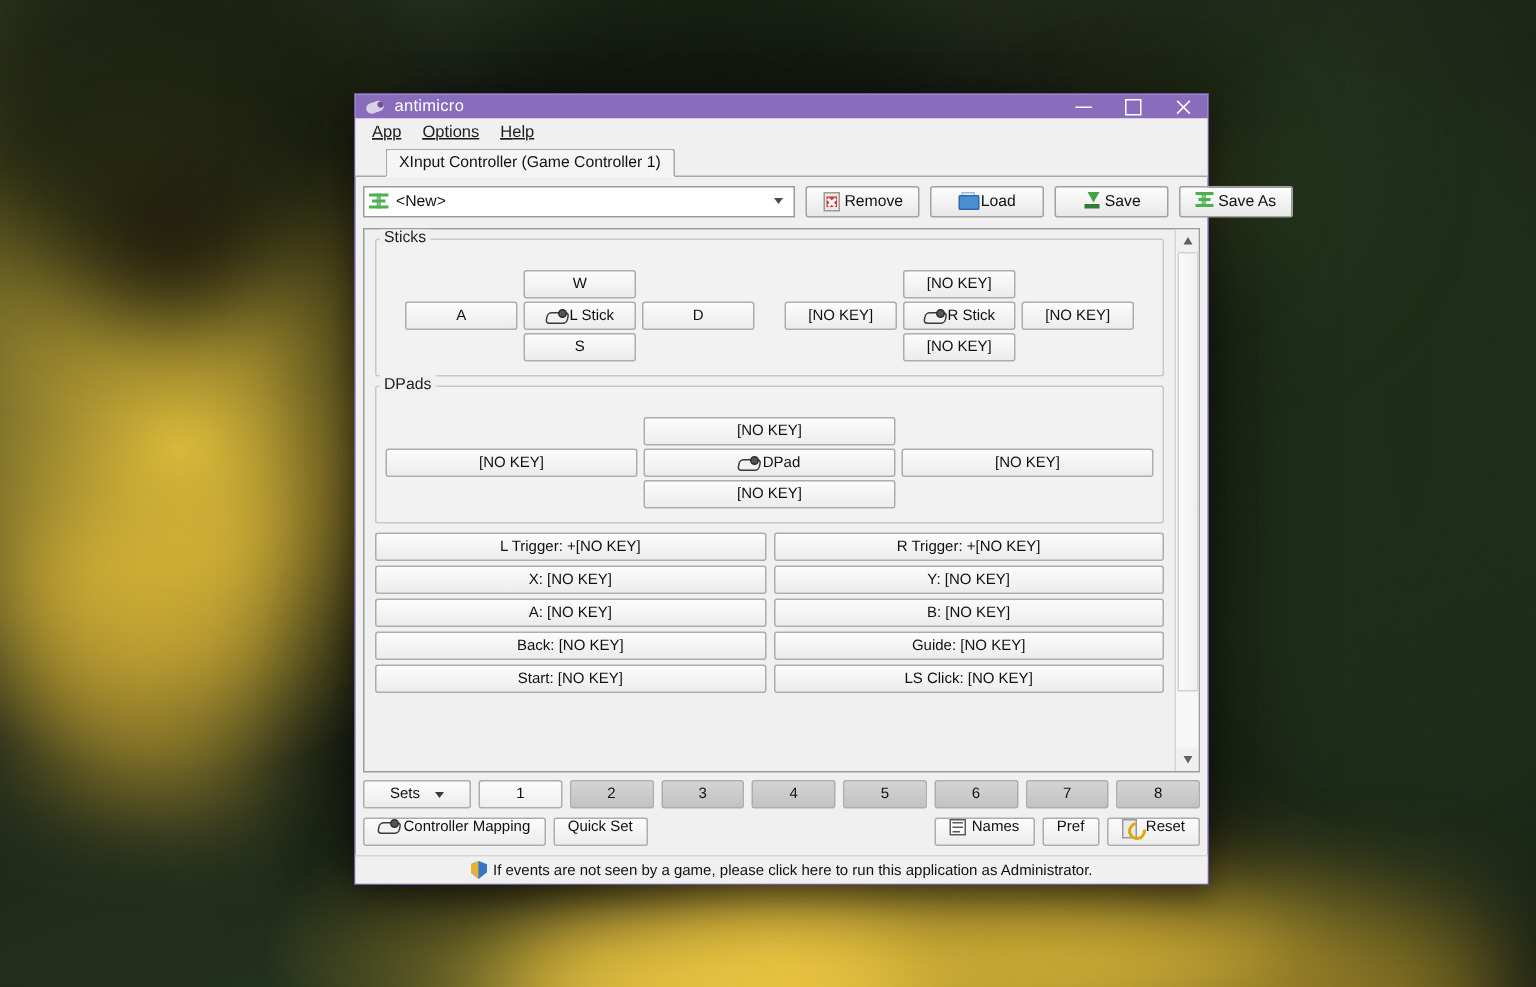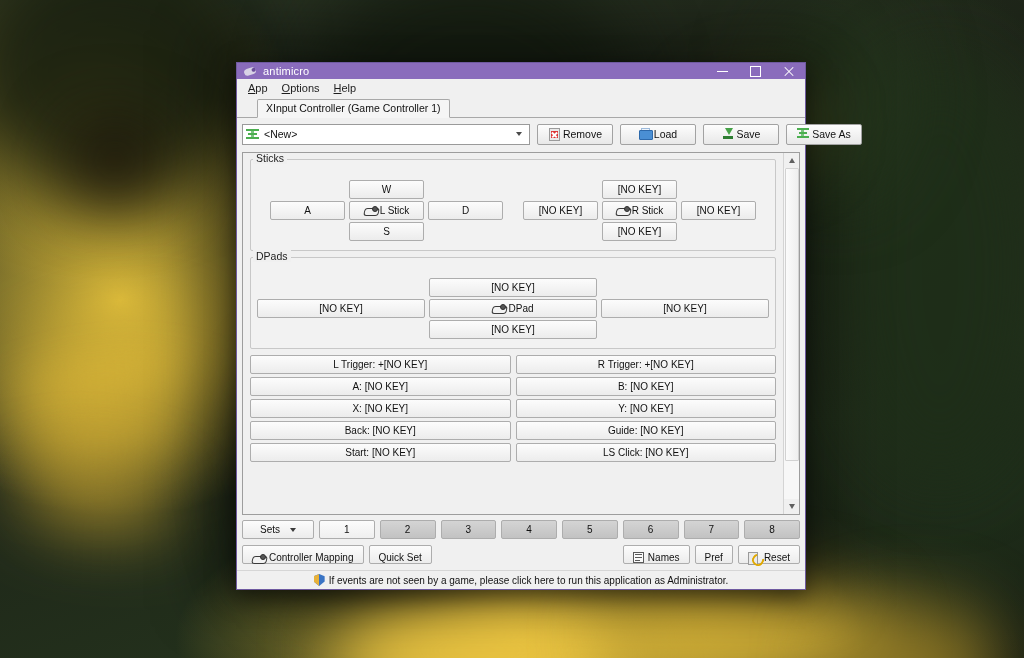--- a/index.html
+++ b/index.html
@@ -52,21 +52,21 @@
   .tbtn{width:33px;height:24px;display:flex;align-items:center;justify-content:center;
      color:#fff;font-size:12px;}
   .tb-min{width:11px;height:1px;background:#fff;}
   .tb-max{width:9px;height:9px;border:1px solid #fff;}
   .tb-x{position:relative;width:11px;height:11px;}
   .tb-x:before,.tb-x:after{content:"";position:absolute;left:0;top:5px;width:12px;height:1px;background:#fff;}
   .tb-x:before{transform:rotate(45deg);} .tb-x:after{transform:rotate(-45deg);}
 
   .menubar{height:18px;background:#f0f0f0;display:flex;align-items:center;
      padding-left:4px;flex:0 0 auto;}
-  .menu-item{font-size:11px;color:#1d1d1d;padding:1px 7px;}
+  .menu-item{font-size:11px;color:#1d1d1d;padding:1px 7px;text-decoration:underline;}
   .menu-item u{text-decoration:underline;}
 
   .tabstrip{height:20px;background:#f0f0f0;display:flex;align-items:flex-end;
      padding-left:20px;border-bottom:1px solid #a8a8a8;flex:0 0 auto;position:relative;}
   .tab{font-size:10.5px;color:#111;background:#f5f5f5;border:1px solid #a8a8a8;
      border-bottom:1px solid #f5f5f5;padding:2px 8px 3px;margin-bottom:-1px;border-radius:2px 2px 0 0;}
 
   .profilebar{height:26px;display:flex;align-items:center;gap:7px;padding:3px 5px 2px;flex:0 0 auto;}
   .combo{flex:0 0 280px;height:19px;background:#fff;border:1px solid #9a9a9a;
      display:flex;align-items:center;padding:0 3px;font-size:10.5px;color:#111;position:relative;}
@@ -160,21 +160,21 @@
   .setsbtn .arrow{width:0;height:0;border-left:3px solid transparent;border-right:3px solid transparent;
      border-top:4px solid #3a3a3a;}
   .setbtn{height:17px;flex:1 1 0;border:1px solid #adadad;border-radius:2px;
      background:linear-gradient(#d4d4d4,#c2c2c2);font-size:10px;color:#111;
      display:flex;align-items:center;justify-content:center;}
   .setbtn.active{background:linear-gradient(#fcfcfc,#efefef);}
 
   .actionbar{display:flex;align-items:center;gap:5px;padding:6px 5px 6px;flex:0 0 auto;}
   .act-btn{height:17px;padding:0 9px;border:1px solid #adadad;border-radius:2px;
      background:linear-gradient(#fcfcfc,#ececec);font-size:10px;color:#111;
-     display:flex;align-items:flex-end;justify-content:center;gap:4px;}
+     display:flex;align-items:flex-start;justify-content:center;gap:4px;}
   .spacer{flex:1 1 auto;}
   .ic-names{width:11px;height:11px;position:relative;}
   .ic-names .bx{position:absolute;inset:0;border:1px solid #5a5a5a;background:#fafafa;}
   .ic-names .l1{position:absolute;left:2px;top:2px;width:7px;height:1px;background:#5a5a5a;}
   .ic-names .l2{position:absolute;left:2px;top:5px;width:7px;height:1px;background:#5a5a5a;}
   .ic-names .l3{position:absolute;left:2px;top:8px;width:5px;height:1px;background:#5a5a5a;}
   .ic-reset{width:12px;height:11px;position:relative;}
   .ic-reset .pg{position:absolute;left:0;top:0;width:8px;height:11px;background:#eaeaea;border:1px solid #9a9a9a;}
   .ic-reset .ar{position:absolute;left:4px;top:2px;width:8px;height:8px;border:2px solid #e0a800;
      border-radius:50%;border-top-color:transparent;transform:rotate(35deg);}
@@ -335,26 +335,26 @@
           <div class="btn dn">[NO KEY]</div>
         </div>
       </div>
 
       <div class="btnrows">
         <div class="btnrow">
           <div class="btn">L Trigger: +[NO KEY]</div>
           <div class="btn">R Trigger: +[NO KEY]</div>
         </div>
         <div class="btnrow">
+          <div class="btn">X: [NO KEY]</div>
+          <div class="btn">Y: [NO KEY]</div>
+        </div>
+        <div class="btnrow">
           <div class="btn">A: [NO KEY]</div>
           <div class="btn">B: [NO KEY]</div>
-        </div>
-        <div class="btnrow">
-          <div class="btn">X: [NO KEY]</div>
-          <div class="btn">Y: [NO KEY]</div>
         </div>
         <div class="btnrow">
           <div class="btn">Back: [NO KEY]</div>
           <div class="btn">Guide: [NO KEY]</div>
         </div>
         <div class="btnrow">
           <div class="btn">Start: [NO KEY]</div>
           <div class="btn">LS Click: [NO KEY]</div>
         </div>
       </div>

